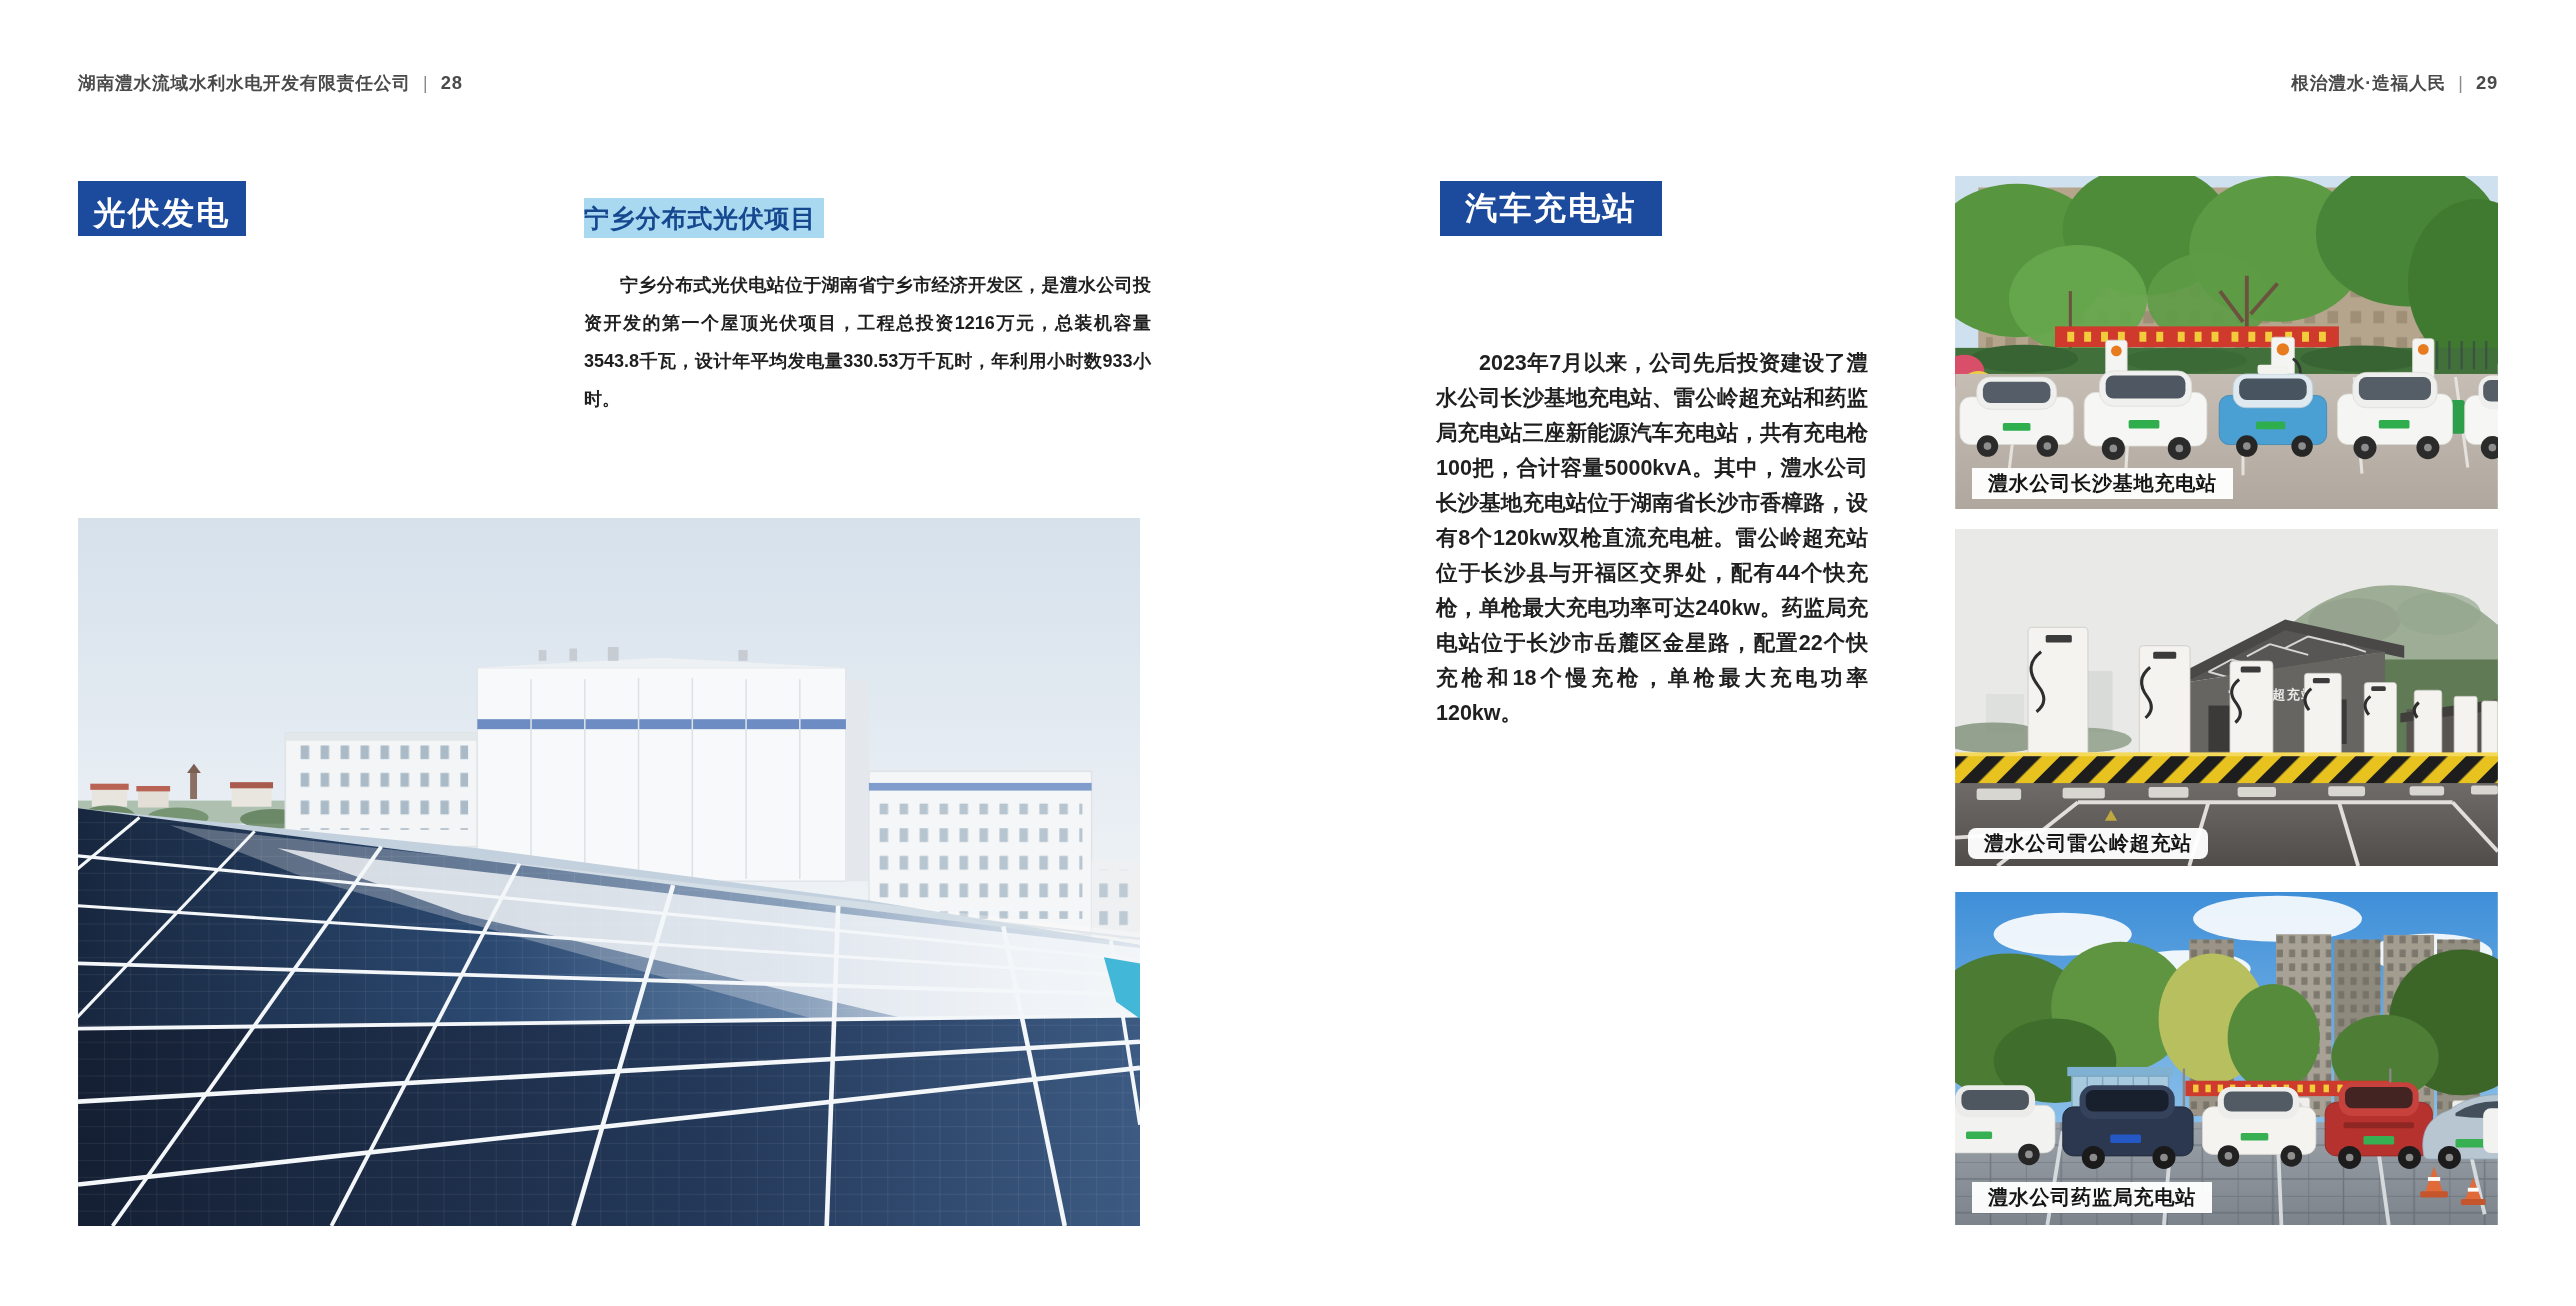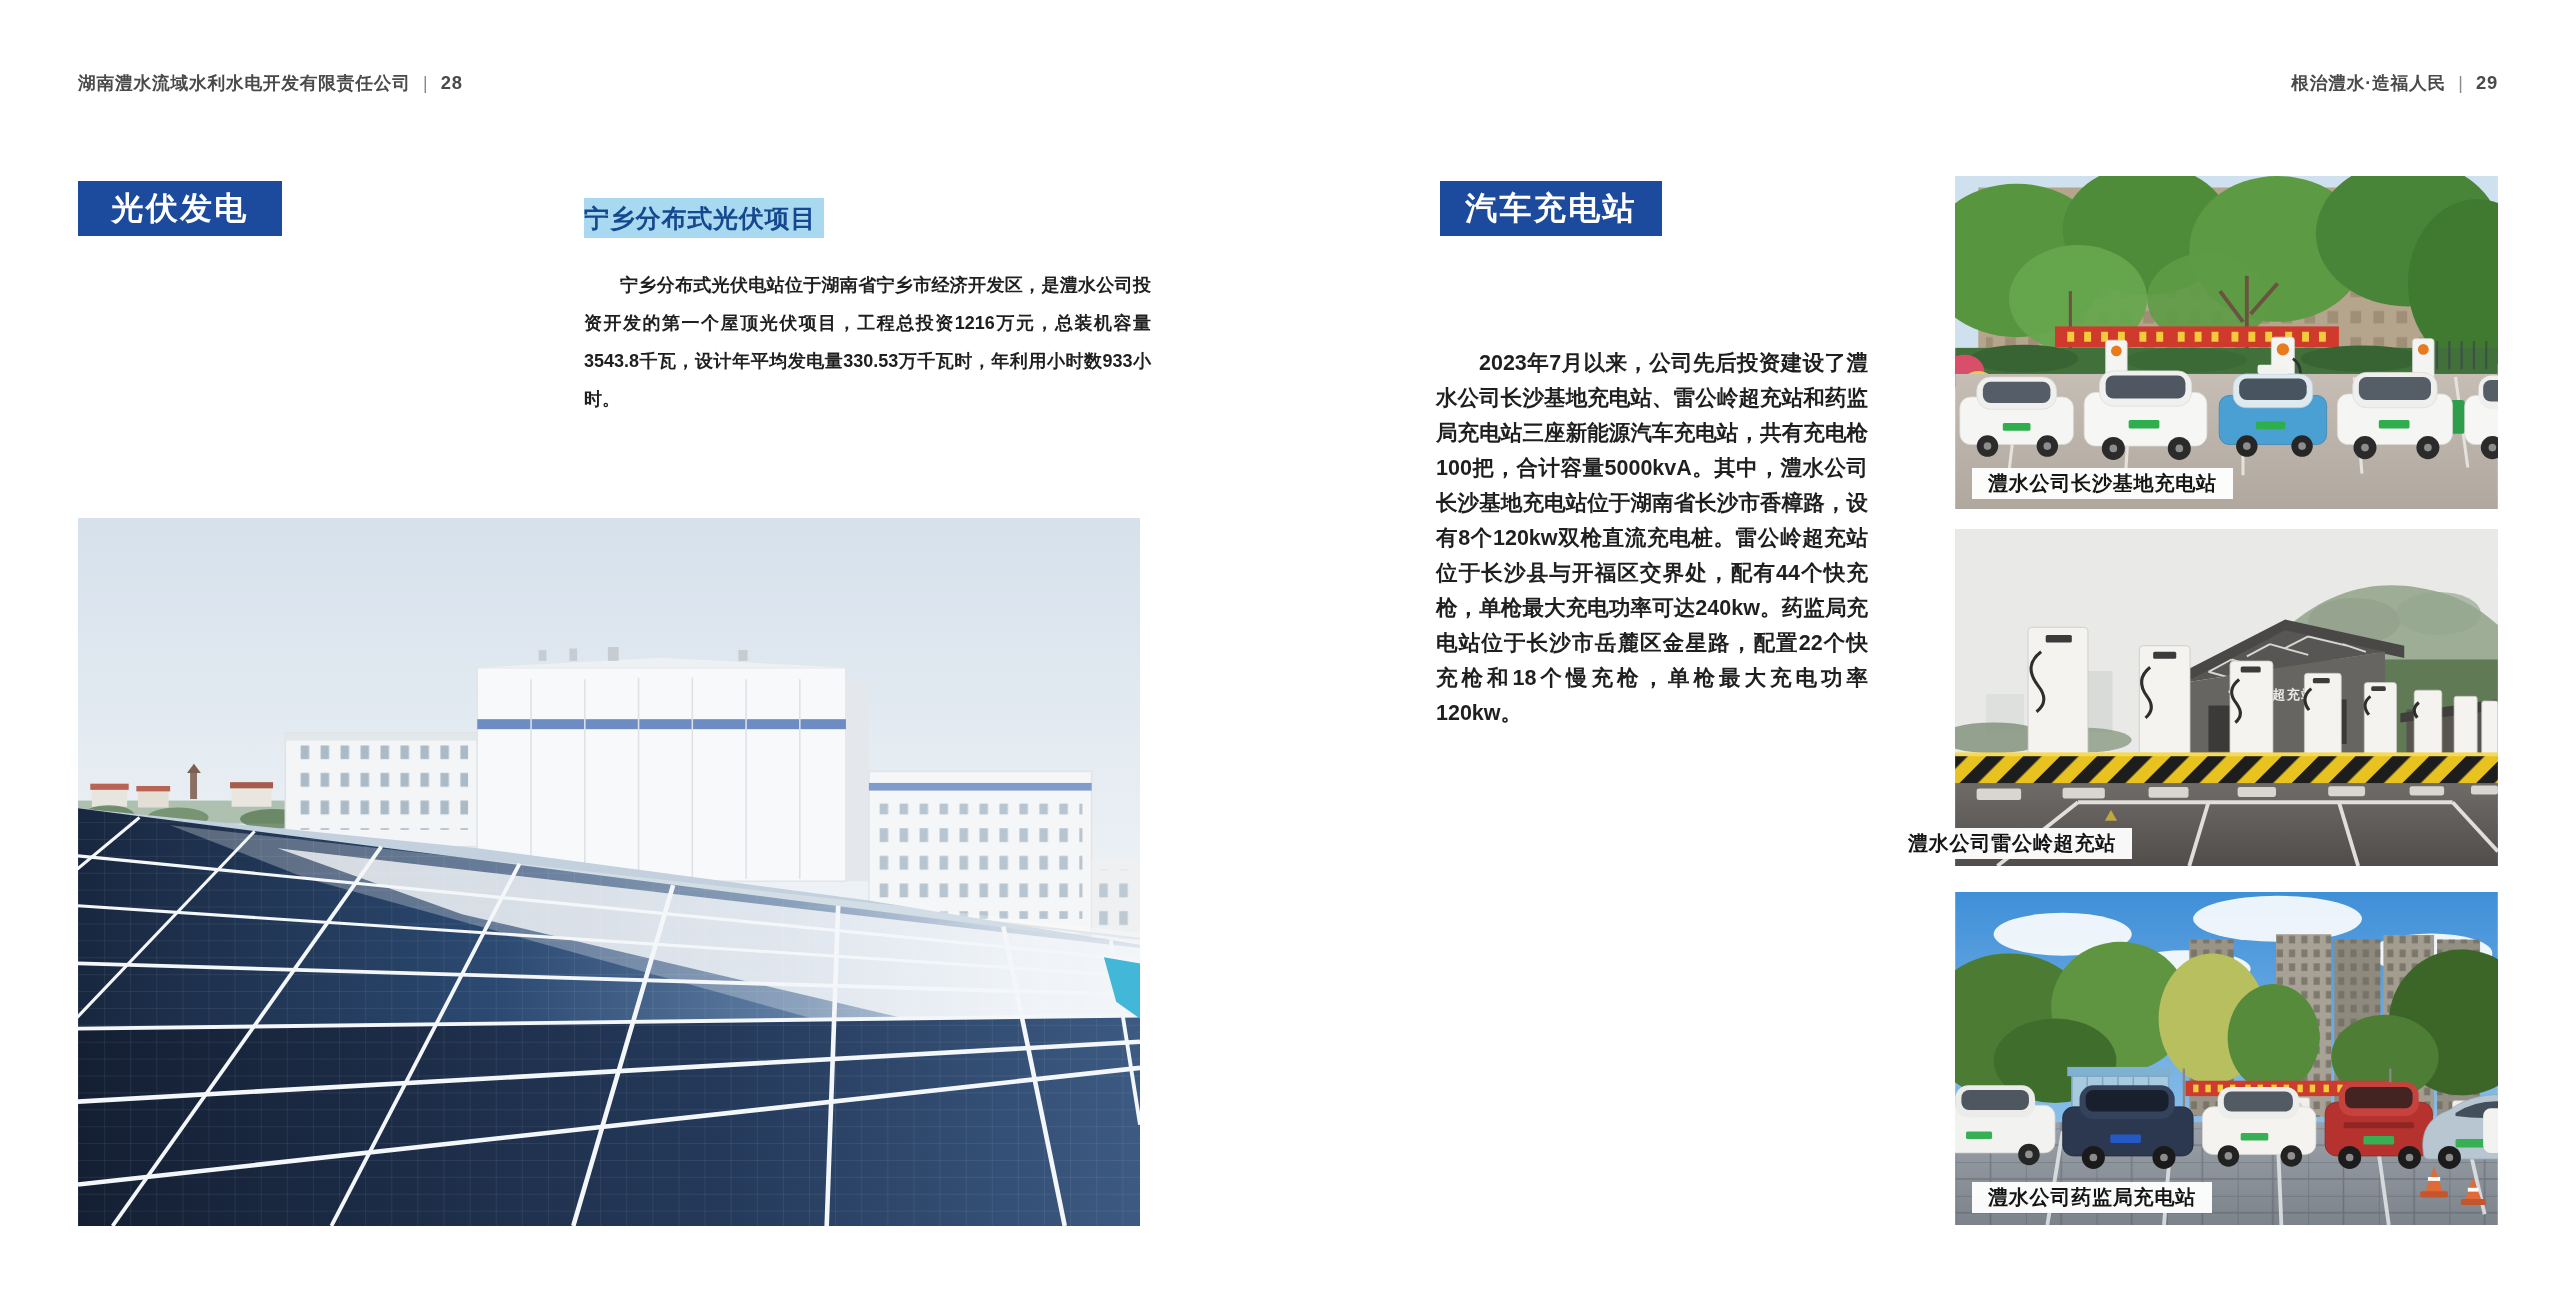--- a/index.html
+++ b/index.html
@@ -27,21 +27,21 @@
 <body>
 
 <header class="abs hdr" style="left:78px;top:71px;">
   <span>湖南澧水流域水利水电开发有限责任公司</span><span class="divider">|</span><span class="pagenum">28</span>
 </header>
 
 <header class="abs hdr" style="right:78px;top:71px;">
   <span>根治澧水·造福人民</span><span class="divider">|</span><span class="pagenum">29</span>
 </header>
 
-<div class="abs title-box" style="left:78px;top:181px;width:204px;height:55px;">
+<div class="abs title-box" style="left:78px;top:181px;width:168px;height:55px;align-items:flex-end;">
   <span>光伏发电</span>
 </div>
 
 <div class="abs subsection" style="left:584px;top:198px;width:240px;height:40px;">
   <span>宁乡分布式光伏项目</span>
 </div>
 
 <p class="abs body-text par-left" style="left:584px;top:266px;">宁乡分布式光伏电站位于湖南省宁乡市经济开发区，是澧水公司投资开发的第一个屋顶光伏项目，工程总投资1216万元，总装机容量3543.8千瓦，设计年平均发电量330.53万千瓦时，年利用小时数933小时。</p>
 
 <figure class="abs photo" style="left:78px;top:518px;width:1062px;height:708px;">
@@ -351,21 +351,21 @@
       <path d="M160,356 L648,356"></path>
       <path d="M160,356 L55,439"></path>
       <path d="M330,356 L305,439"></path>
       <path d="M500,356 L525,439"></path>
       <path d="M648,356 L707,420"></path>
       <path d="M0,402 L110,395"></path>
     </g>
     <path d="M195,380 l8,-14 l8,14 z" fill="#d8b93a" opacity="0.8"></path>
   </svg>
 </figure>
-<div class="caption" style="top:828px;left:1892px;">澧水公司雷公岭超充站</div>
+<div class="caption" style="top:828px;left:1968px;border-radius:8px;">澧水公司雷公岭超充站</div>
 
 <figure class="abs photo" style="left:1955px;top:892px;width:543px;height:333px;">
   <svg width="543" height="333" viewBox="0 0 707 434">
     <defs>
       <linearGradient id="sky3" x1="0" y1="0" x2="0" y2="1">
         <stop offset="0" stop-color="#3f8fd8"></stop>
           <stop offset="1" stop-color="#8cc0ea"></stop>
       </linearGradient>
       <pattern id="winT" patternUnits="userSpaceOnUse" width="16" height="18">
         <rect x="3" y="3" width="8" height="10" fill="#6e6a60" opacity="0.75"></rect>

